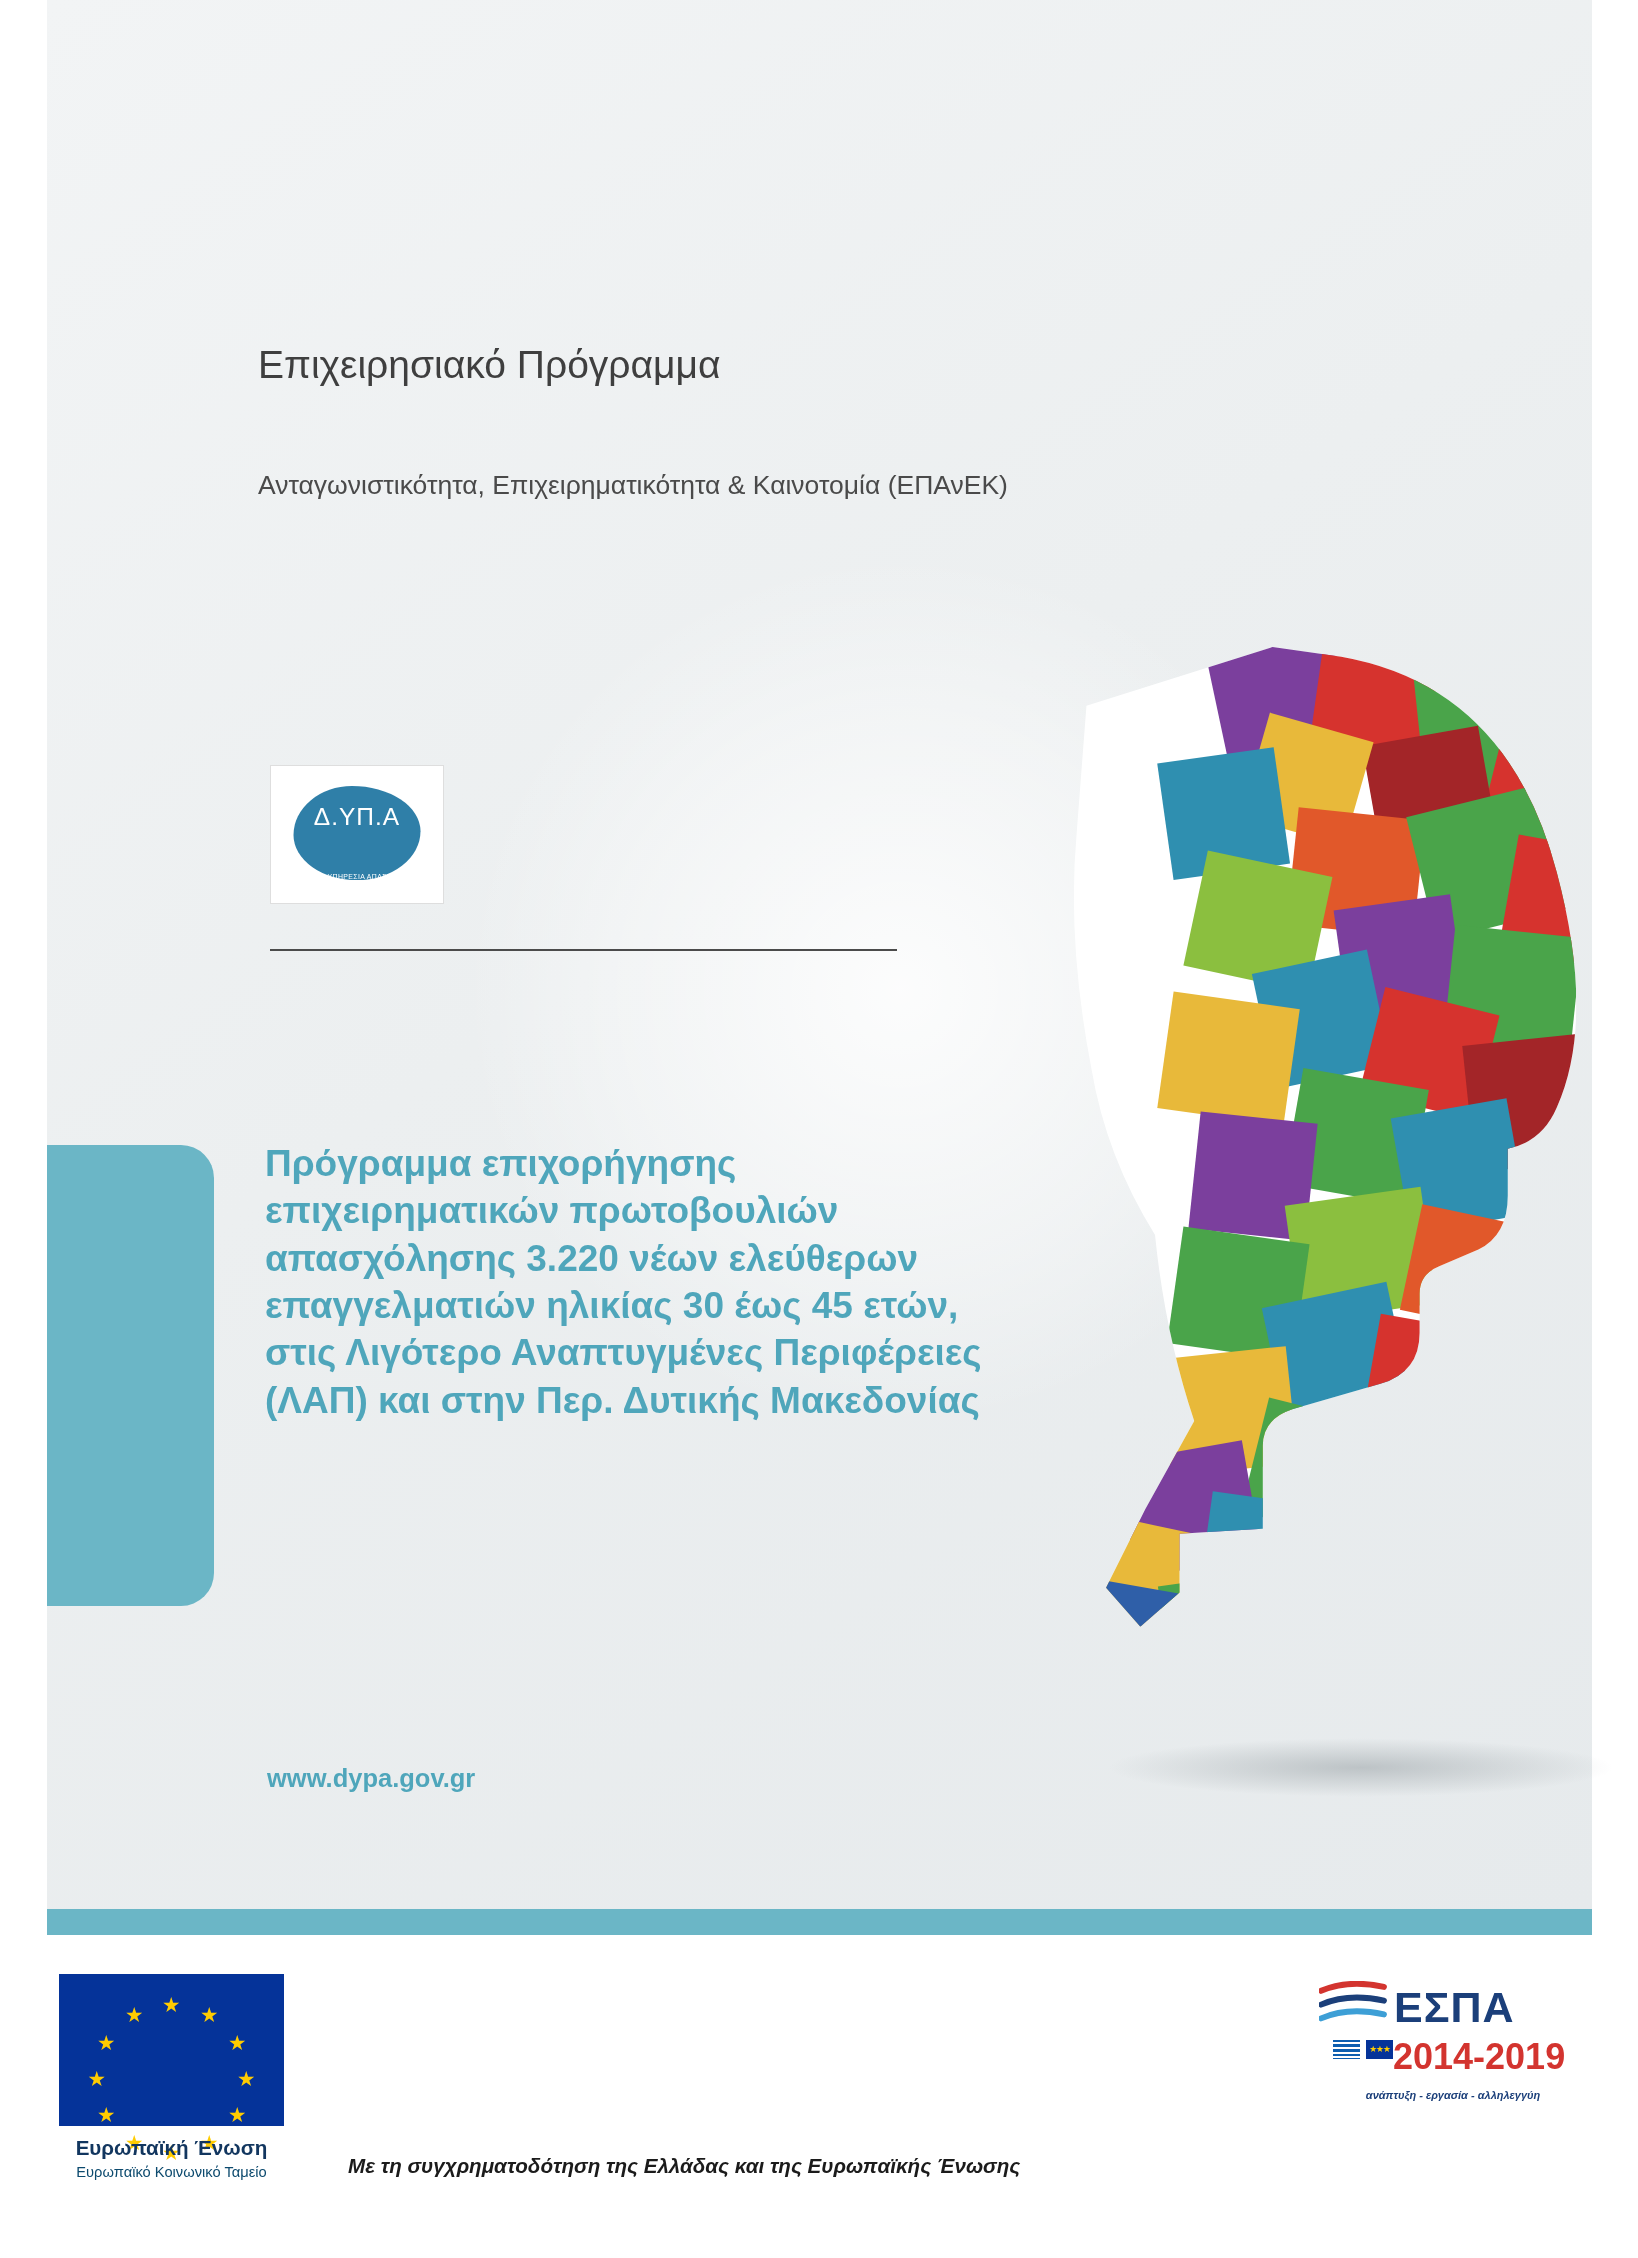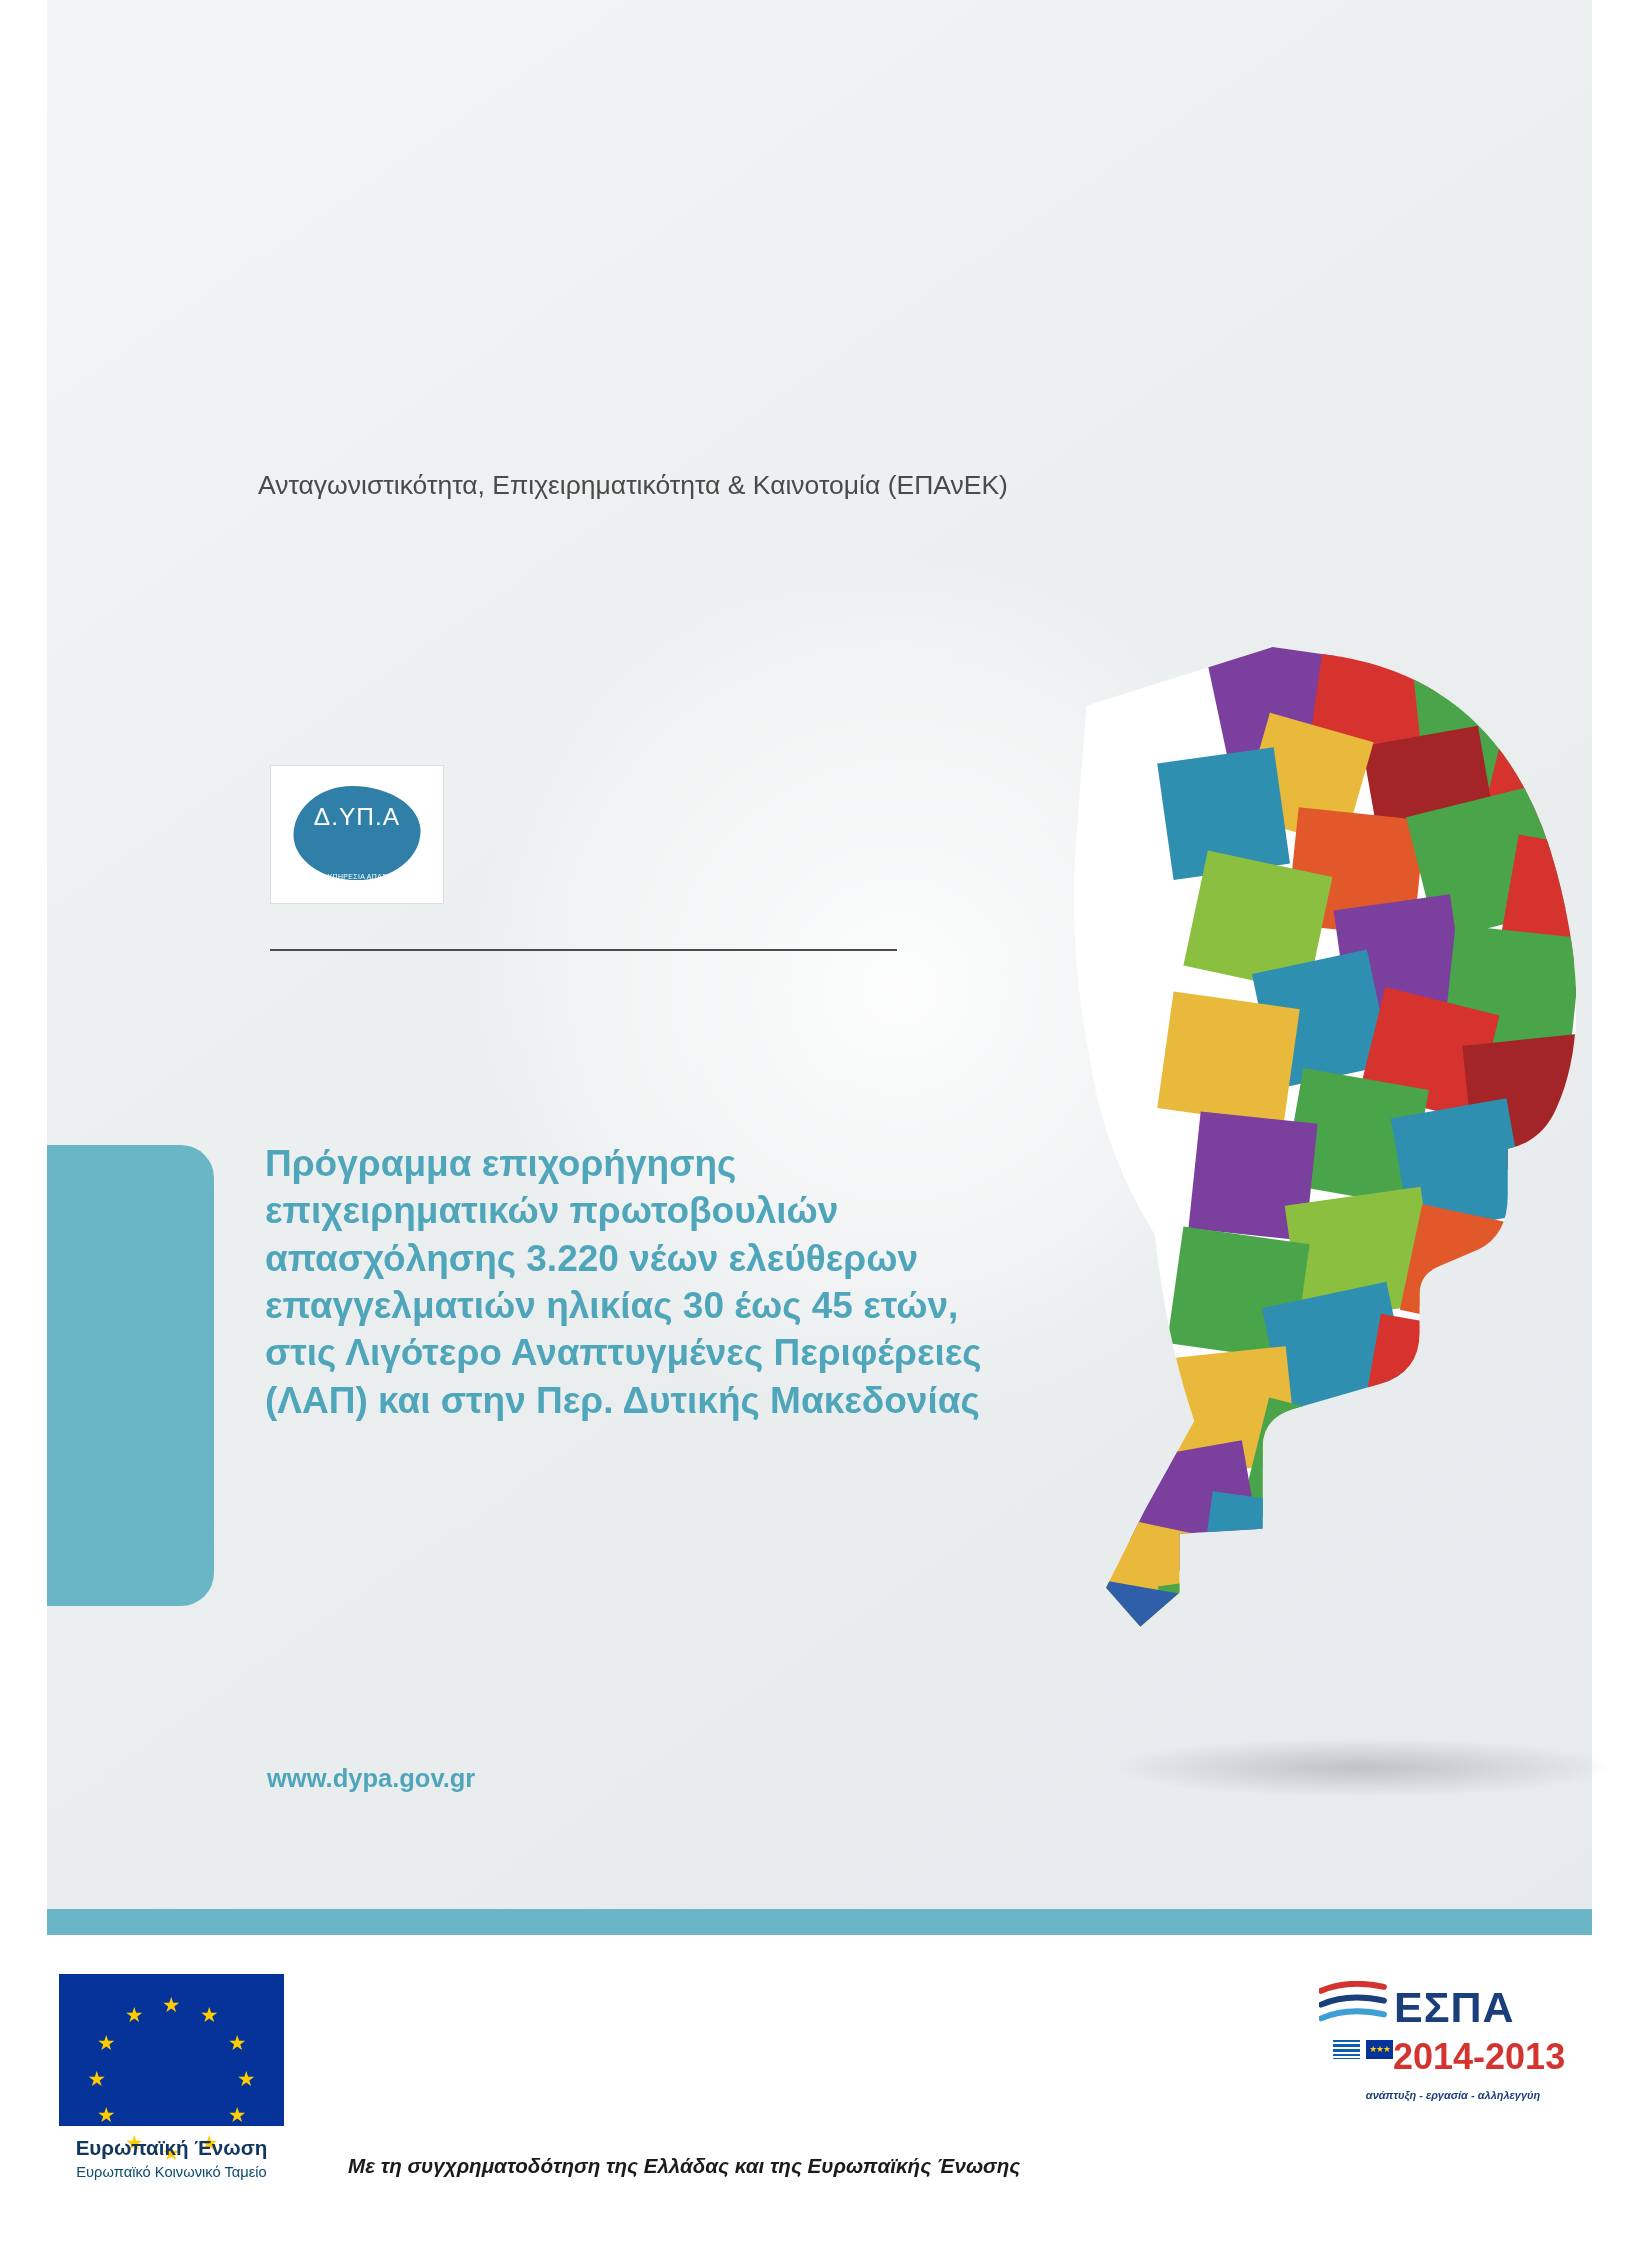--- a/index.html
+++ b/index.html
@@ -288,20 +288,21 @@
 </style>
 </head>
 <body>
 
 <div class="poster">
 
   <div class="glow"></div>
 
   <div class="left-tab"></div>
 
+  <div class="title-sub1">Επιχειρησιακό Πρόγραμμα</div>
   <div class="title-sub2">Ανταγωνιστικότητα, Επιχειρηματικότητα &amp; Καινοτομία (ΕΠΑνΕΚ)</div>
 
   <div class="logo-box">
     <div class="logo-blob"></div>
     <div class="logo-text">Δ.ΥΠ.Α</div>
     <div class="logo-caption">ΔΗΜΟΣΙΑ ΥΠΗΡΕΣΙΑ ΑΠΑΣΧΟΛΗΣΗΣ</div>
   </div>
 
   <div class="divider"></div>
 
@@ -386,21 +387,21 @@
 
   <div class="footer-note">Με τη συγχρηματοδότηση της Ελλάδας και της Ευρωπαϊκής Ένωσης</div>
 
   <div class="espa">
     <svg class="espa-swoosh" width="69" height="57" viewBox="0 0 70 58">
       <path d="M2 10 Q30 -2 66 6" stroke="#d3342f" stroke-width="6" fill="none" stroke-linecap="round"></path>
       <path d="M2 24 Q30 12 66 20" stroke="#1b3f7a" stroke-width="6" fill="none" stroke-linecap="round"></path>
       <path d="M2 38 Q30 26 66 34" stroke="#3d9fd6" stroke-width="6" fill="none" stroke-linecap="round"></path>
     </svg>
     <div class="espa-title">ΕΣΠΑ</div>
-    <div class="espa-years">2014-2013</div>
+    <div class="espa-years">2014-2019</div>
     <div class="espa-flags">
       <span class="flag-gr">
         <i style="top:2px;"></i>
           <i style="top:6.9px;"></i>
           <i style="top:11.8px;"></i>
           <i style="top:15.7px;"></i>
       </span>
       <span class="flag-eu2">
           <span>★★★</span>
         </span>

